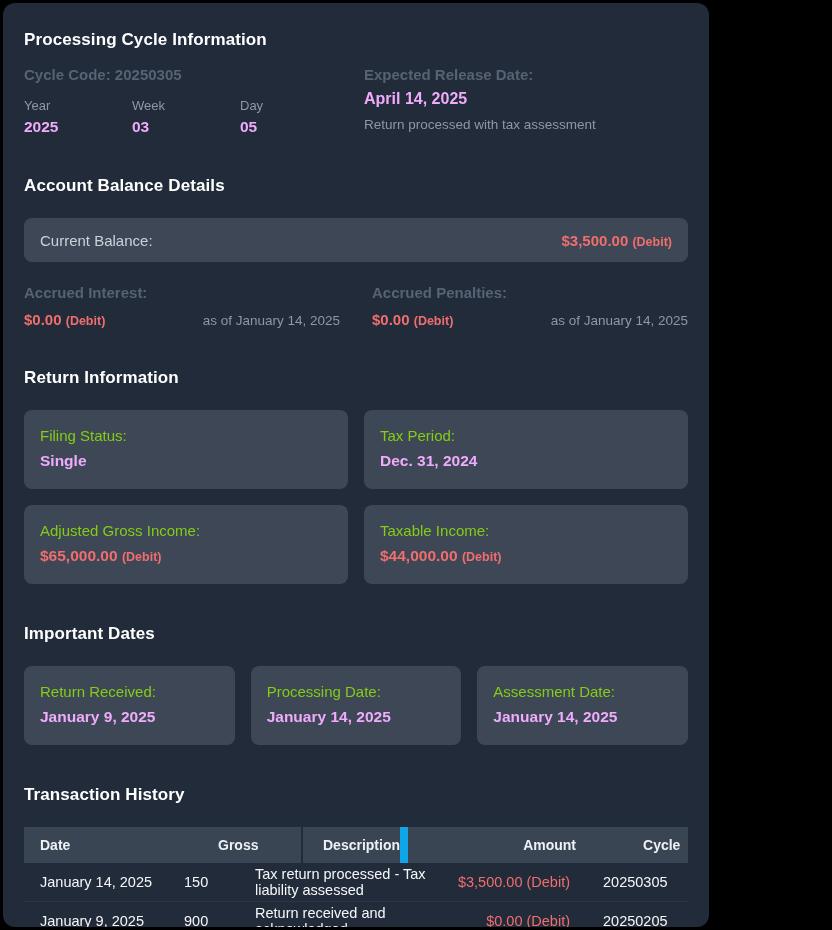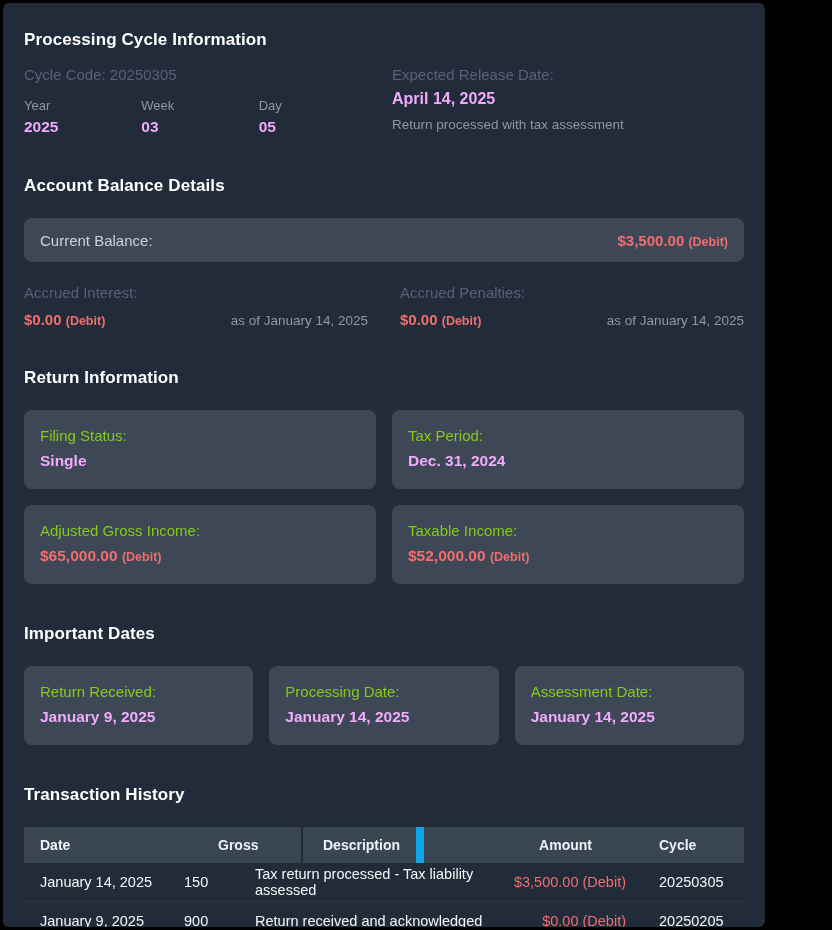--- a/index.html
+++ b/index.html
@@ -1,23 +1,23 @@
 <!DOCTYPE html>
 <html><head>
 <meta charset="utf-8">
 <style>
   * { margin:0; padding:0; box-sizing:border-box; }
   html,body { width:832px; height:930px; background:#000; font-family:"Liberation Sans", sans-serif; }
   .page {
-    position:absolute; left:3px; top:3px; width:762px; height:924px;
-    background:#212b39; border-radius:6px; padding:27px 21px 36px 21px;
+    position:absolute; left:3px; top:3px; width:706px; height:924px;
+    background:#212b39; border-radius:12px; padding:27px 21px 36px 21px;
     overflow:hidden; color:#fff;
   }
   h2.section-title { font-size:17px; font-weight:700; color:#ffffff; letter-spacing:.1px; }
-  .dim-label   { color:#57627400; color:#576274; font-size:15px; }
+  .dim-label   { color:#57627400; color:#576274; font-size:15px;font-weight:bold; }
   .mid-gray    { color:#8e97a6; }
   .light-label { color:#ccd2db; font-size:15px; }
   .white-val   { color:#f0abfc; font-weight:700; }
   .debit       { color:#f06e6e; }
 
   
   .two-col { display:grid; grid-template-columns:1fr 1fr; column-gap:16px; margin-top:16px; }
   .ywd { display:grid; grid-template-columns:repeat(3,1fr); margin-top:15px; }
   .ywd .f-label { font-size:13px; }
   .ywd .f-value { font-size:15.5px; margin-top:5px; }
@@ -142,21 +142,21 @@
       <div class="card">
         <div class="c-label">Adjusted Gross Income:</div>
         <div class="c-value debit" style="font-weight:700;">
           <span>$65,000.00</span>
           <span class="suffix">(Debit)</span>
         </div>
       </div>
       <div class="card">
         <div class="c-label">Taxable Income:</div>
         <div class="c-value debit" style="font-weight:700;">
-          <span>$52,000.00</span>
+          <span>$44,000.00</span>
           <span class="suffix">(Debit)</span>
         </div>
       </div>
     </div>
   </section>
 
   <section class="sec">
     <h2 class="section-title">Important Dates</h2>
     <div class="cards-3">
       <div class="card">

